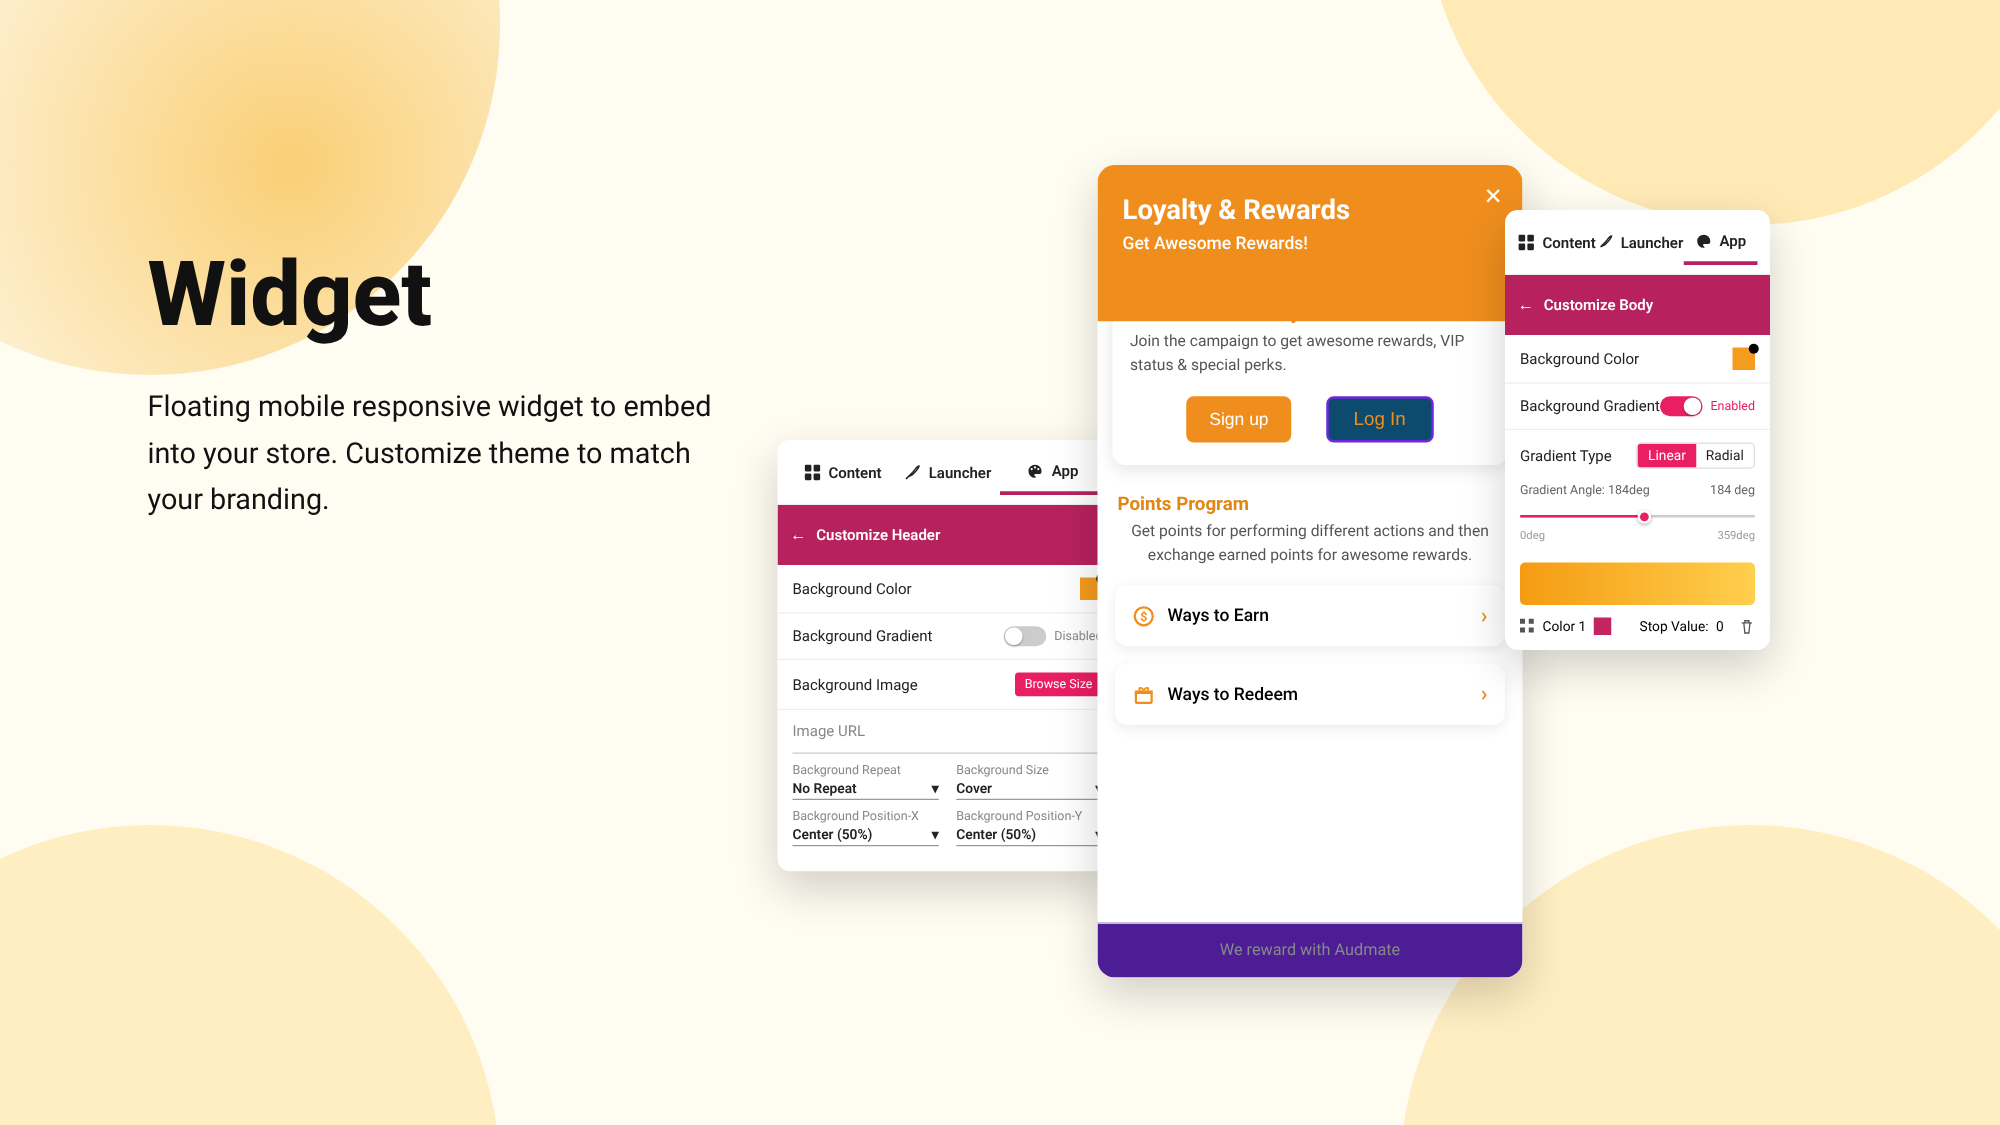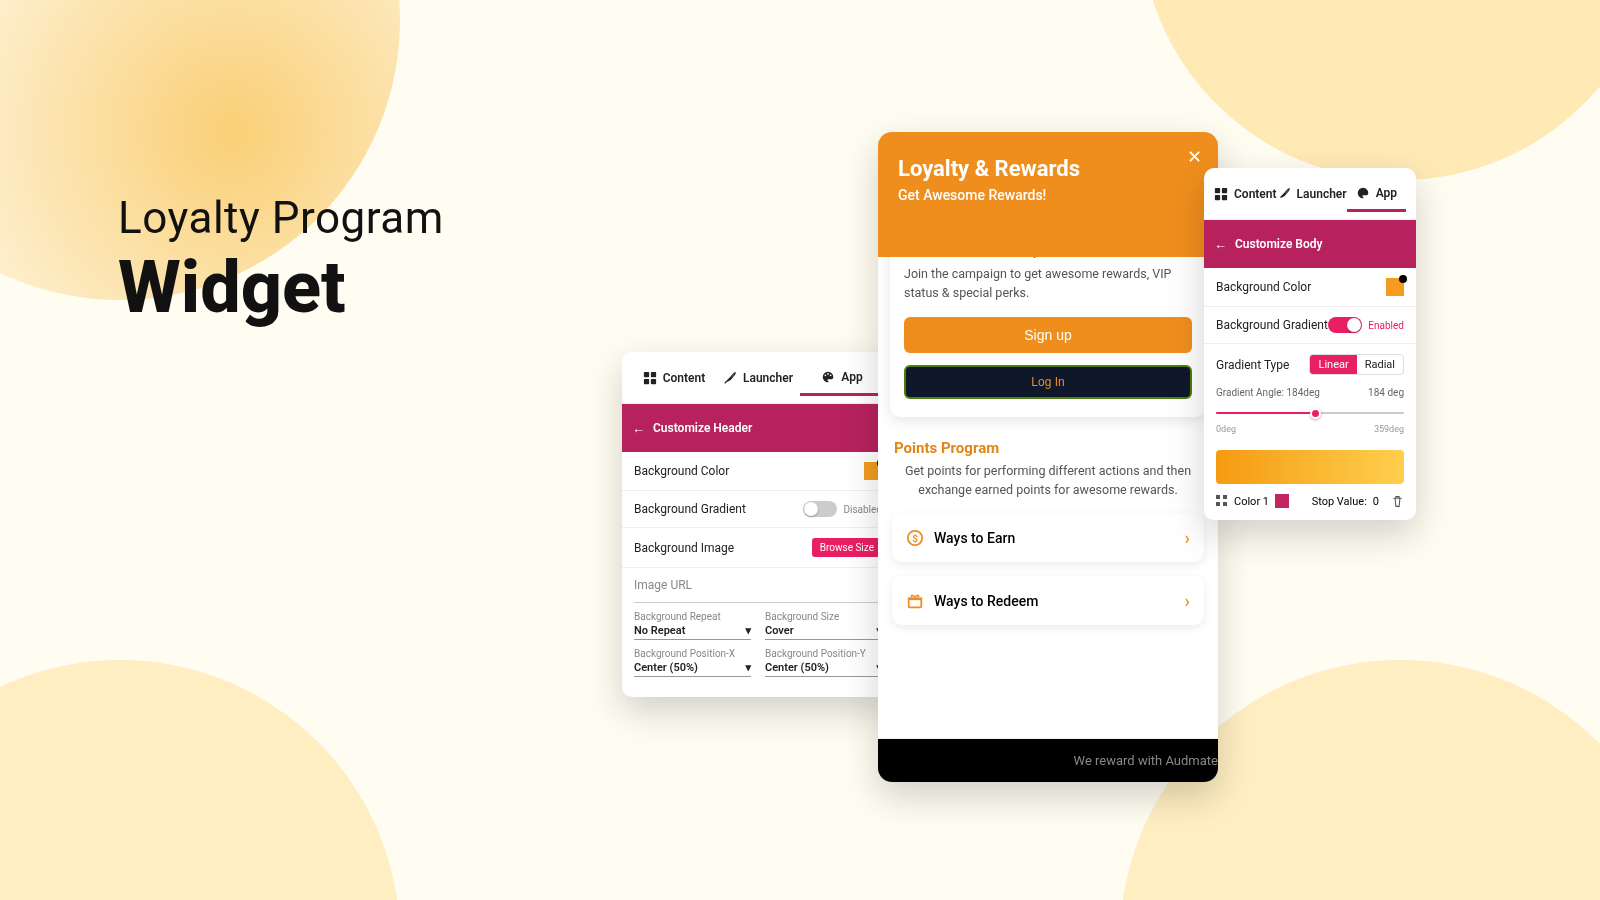--- a/index.html
+++ b/index.html
@@ -51,30 +51,30 @@
 
   
   .panelB { left: 878px; top: 132px; width: 340px; height: 650px; border-radius: 14px; }
   .panelB .hdr { background:#ef8e1d; color:#fff; padding: 24px 20px 54px; position:relative; }
   .panelB .hdr .close { position:absolute; right:16px; top:14px; font-size:18px; cursor:pointer; }
   .panelB .hdr h2 { font-size:22px; font-weight:700; }
   .panelB .hdr p { font-size:14px; margin-top:6px; font-weight:500; }
   .panelB .card { background:#fff; margin:-32px 12px 0; border-radius:10px; padding:16px 14px 18px; box-shadow:0 4px 14px rgba(0,0,0,.1); }
   .panelB .card h3 { color:#e28616; font-size:15px; font-weight:700; }
   .panelB .card p { font-size:12.5px; color:#555; margin-top:6px; line-height:1.5; }
-  .panelB .btns { display:flex; gap:12px; justify-content:center; margin-top:14px;flex-direction:column; }
+  .panelB .btns { display:flex; gap:28px; justify-content:center; margin-top:14px; }
   .panelB .b1 { background:#ef8e1d; color:#fff; border:none; padding:10px 18px; border-radius:6px; font-size:14px; cursor:pointer;}
-  .panelB .b2 { background:#0f172a; color:#ef8e1d; border:2px solid #4d7c0f; padding:8px 20px; border-radius:6px; font-size:12px; cursor:pointer;}
+  .panelB .b2 { background:#0c4a6e; color:#ef8e1d; border:2px solid #6d28d9; padding:8px 20px; border-radius:6px; font-size:15px; cursor:pointer;}
   .panelB .section { margin: 22px 16px 0; }
   .panelB .section h3 { color:#e28616; font-size:15px; font-weight:700; }
   .panelB .section p { font-size:12.5px; color:#555; margin-top:4px; line-height:1.55;text-align:center; }
   .panelB .optcard { background:#fff; margin:14px 14px 0; border-radius:10px; padding:14px 14px; display:flex; justify-content:space-between; align-items:center; box-shadow:0 3px 10px rgba(0,0,0,.08); font-size:14px; font-weight:500;}
   .panelB .optcard .lead { display:flex; gap:10px; align-items:center; }
   .panelB .chev { color:#ef8e1d; font-size:18px;}
-  .panelB .footer { position:absolute; bottom:0; left:0; right:0; text-align:right; padding:14px 0; color:#888; font-size:13px; border-top:1px solid #eee; background:#000000;}
+  .panelB .footer { position:absolute; bottom:0; left:0; right:0; text-align:center; padding:14px 0; color:#888; font-size:13px; border-top:1px solid #eee; background:#4c1d95;}
 
   
   .panelC { left: 1204px; top: 168px; width: 212px; }
   .seg { display:flex; border:1px solid #ddd; border-radius:4px; overflow:hidden; font-size:11px;}
   .seg span { padding:3px 8px;}
   .seg .on { background:#e91e63; color:#fff; }
   .slider { position:relative; height:22px; margin-top:4px;}
   .slider .track { position:absolute; left:0; right:0; top:10px; height:2px; background:#ccc; border-radius:2px;}
   .slider .fill  { position:absolute; left:0; width:52%; top:10px; height:2px; background:#e91e63; border-radius:2px;}
   .slider .knob  { position:absolute; left:50%; top:6px; width:11px; height:11px; border-radius:50%; background:#e91e63; border:2px solid #fff; box-shadow:0 1px 3px rgba(0,0,0,.3);}
@@ -90,22 +90,22 @@
 </style>
 </head>
 <body>
 
 <div class="circle c1"></div>
 <div class="circle c2"></div>
 <div class="circle c3"></div>
 <div class="circle c4"></div>
 
 <div class="hero">
-  <div class="thin">Loyalty Program</div>
   <div class="bold">Widget</div>
+  <p class="desc">Floating mobile responsive widget to embed into your store. Customize theme to match your branding.</p>
 </div>
 
 <div class="panel panelA">
   <div class="tabs">
     <div class="tab">
       <span class="ico">
           <svg viewBox="0 0 16 16">
             <rect x="1" y="1" width="6" height="6" rx="1" fill="#222"></rect>
             <rect x="9" y="1" width="6" height="6" rx="1" fill="#222"></rect>
             <rect x="1" y="9" width="6" height="6" rx="1" fill="#222"></rect>

